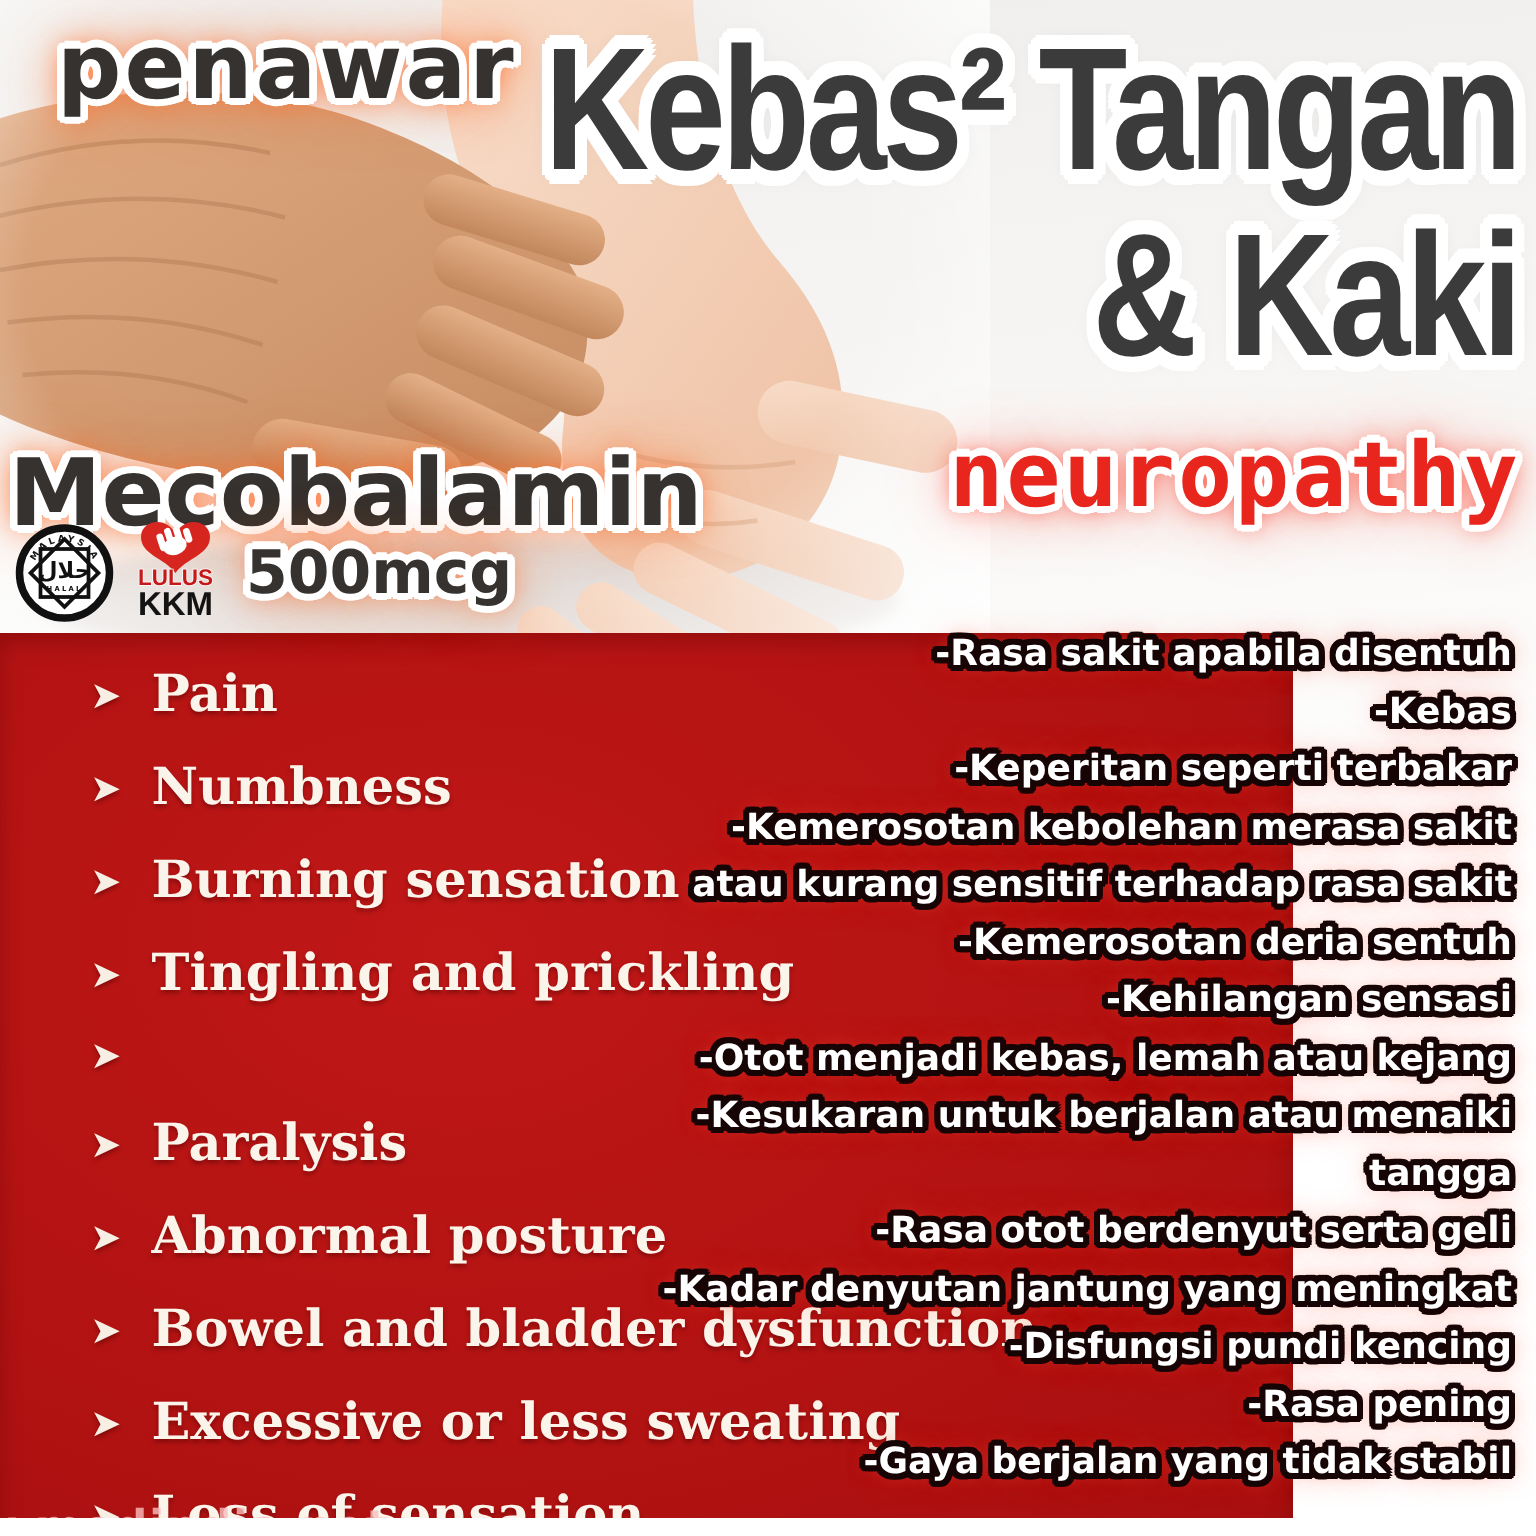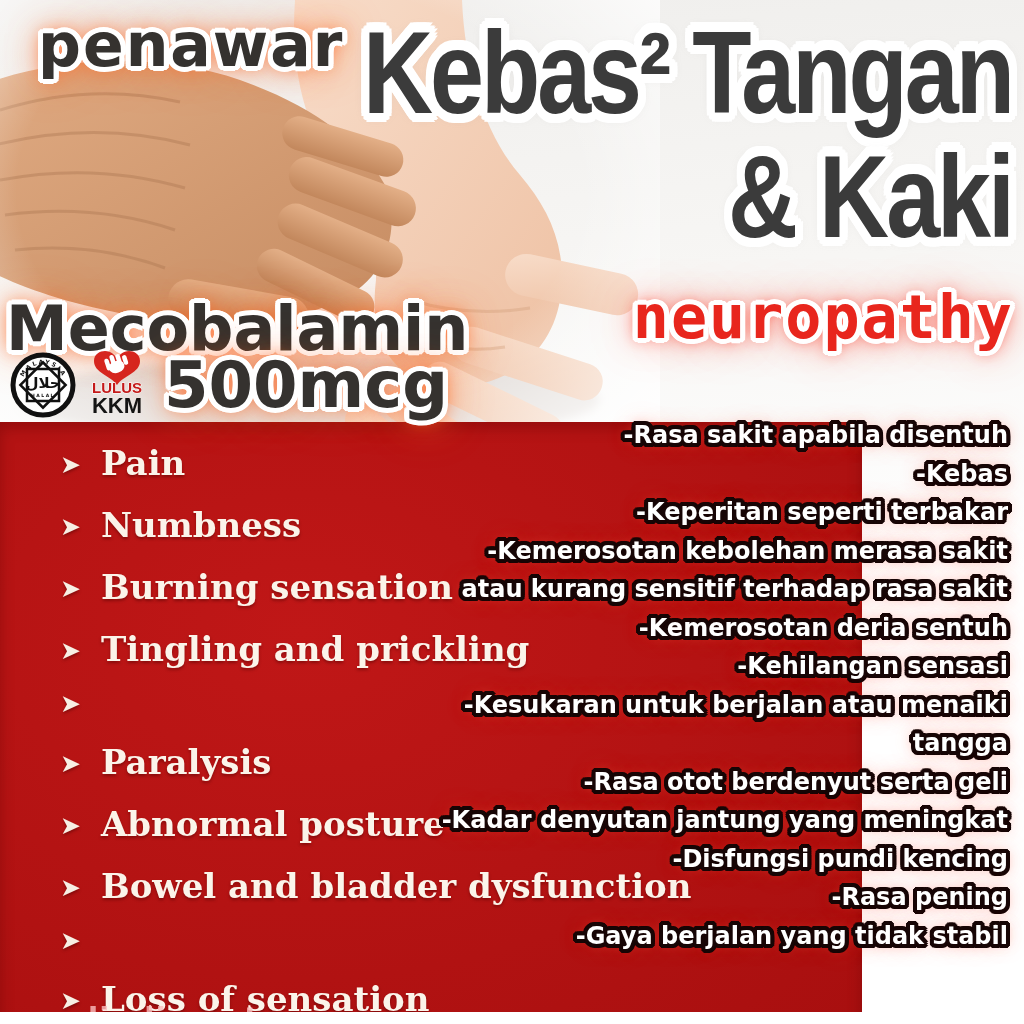--- a/index.html
+++ b/index.html
@@ -44,21 +44,21 @@
   .title1{position:absolute;right:12px;top:6px;z-index:4;font-family:"Liberation Sans",sans-serif;
     font-weight:bold;font-size:97px;letter-spacing:-3px;white-space:nowrap;
     transform:scaleY(1.2);transform-origin:top right;}
   .title2{position:absolute;right:12px;top:130px;z-index:4;font-family:"Liberation Sans",sans-serif;
     font-weight:bold;font-size:97px;letter-spacing:-3px;white-space:nowrap;
     transform:scaleY(1.2);transform-origin:top right;}
   .subtitle{position:absolute;right:10px;top:282px;z-index:4;font-family:"DejaVu Sans Mono",monospace;
     font-weight:bold;font-size:60px;letter-spacing:2px;white-space:nowrap;}
   .product{position:absolute;left:6px;top:292px;z-index:4;font-size:62px;font-weight:bold;white-space:nowrap;}
   .reg-row{position:absolute;left:10px;top:348px;z-index:4;display:flex;align-items:center;gap:10px;}
-  .dosage{font-size:64px;font-weight:bold;margin-left:6px;white-space:nowrap;}
+  .dosage{font-size:40px;font-weight:bold;margin-left:6px;white-space:nowrap;}
   
   .red-panel{position:absolute;left:0;top:422px;width:862px;height:602px;z-index:2;overflow:hidden;
     background:radial-gradient(ellipse at 35% 35%, var(--panel-red,#c01717) 0%, #a80f0f 100%);
     box-shadow:inset 0 6px 14px rgba(90,0,0,.35);}
   .en-list{position:absolute;left:60px;top:21px;margin:0;padding:0;list-style:none;}
   .en-item{display:flex;align-items:baseline;margin-bottom:22px;
     font-family:"DejaVu Serif",serif;font-weight:bold;font-size:34px;color:#fbf4ea;
     text-shadow:0 2px 3px rgba(70,0,0,.45);}
   .bullet{font-family:"DejaVu Sans",sans-serif;font-size:25px;margin-right:20px;color:#f7efe4;
     transform:translateY(-2px);}
@@ -192,20 +192,21 @@
           <span>Abnormal posture</span>
         </li>
 
         <li class="en-item">
           <span class="bullet">➤</span>
           <span>Bowel and bladder dysfunction</span>
         </li>
 
         <li class="en-item">
           <span class="bullet">➤</span>
+          <span>Excessive or less sweating</span>
         </li>
 
         <li class="en-item">
           <span class="bullet">➤</span>
           <span>Loss of sensation</span>
         </li>
       </ul>
     <div class="watermark">w.medindia.net</div>
   </div>
 
@@ -216,20 +217,21 @@
       <div class="ms-item">-Kebas</div>
 
       <div class="ms-item">-Keperitan seperti terbakar</div>
 
       <div class="ms-item">-Kemerosotan kebolehan merasa sakit atau kurang sensitif terhadap rasa sakit</div>
 
       <div class="ms-item">-Kemerosotan deria sentuh</div>
 
       <div class="ms-item">-Kehilangan sensasi</div>
 
+      <div class="ms-item">-Otot menjadi kebas, lemah atau kejang</div>
 
       <div class="ms-item">-Kesukaran untuk berjalan atau menaiki tangga</div>
 
       <div class="ms-item">-Rasa otot berdenyut serta geli</div>
 
       <div class="ms-item">-Kadar denyutan jantung yang meningkat</div>
 
       <div class="ms-item">-Disfungsi pundi kencing</div>
 
       <div class="ms-item">-Rasa pening</div>

